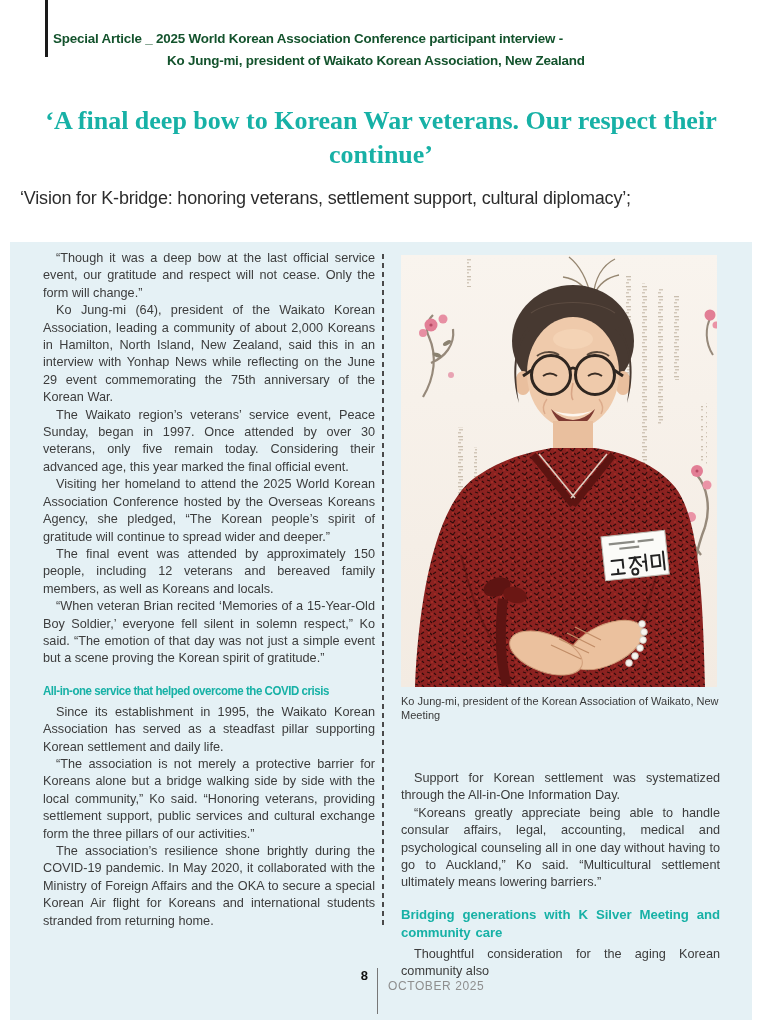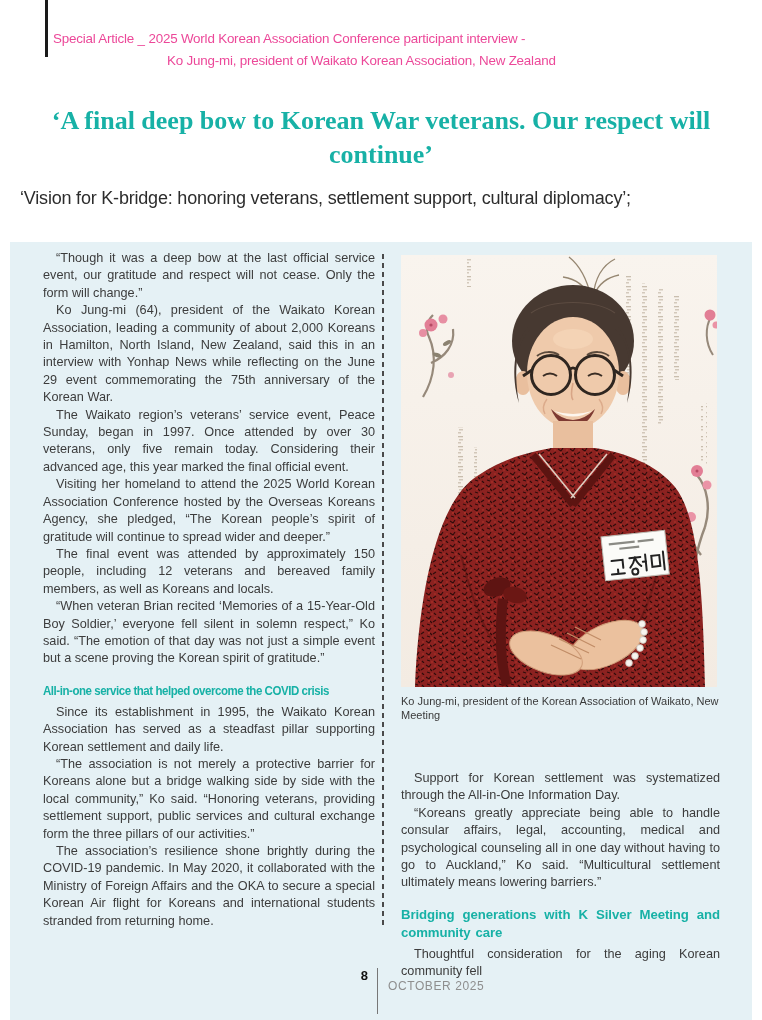--- a/index.html
+++ b/index.html
@@ -1,21 +1,21 @@
 <!DOCTYPE html>
 <html><head>
 <meta charset="utf-8">
 <style>
   html,body{margin:0;padding:0;background:#fff;}
   .page{position:relative;width:762px;height:1020px;background:#fff;overflow:hidden;
         font-family:"Liberation Sans", sans-serif;}
   
   .kicker-rule{position:absolute;left:45px;top:0;width:2.5px;height:57px;background:#1a1a1a;}
-  .kicker{position:absolute;left:53px;top:28px;font-weight:normal;font-size:13.4px;
-          line-height:22px;color:#ec4899;letter-spacing:-0.2px;}
+  .kicker{position:absolute;left:53px;top:28px;font-weight:bold;font-size:13.4px;
+          line-height:22px;color:#14532d;letter-spacing:-0.2px;}
   .kicker .line2{margin-left:114px;}
   
   .title{position:absolute;left:30px;width:702px;top:104px;text-align:center;
          font-family:"Liberation Serif", serif;font-weight:bold;font-size:26px;
          line-height:34px;color:#17b1a6;}
   .subtitle{position:absolute;left:20px;width:722px;top:186px;text-align:left;
             font-size:18px;line-height:25px;color:#2c2c2c;letter-spacing:-0.2px;}
   
   .panel{position:absolute;left:10px;top:242px;width:742px;height:903px;background:#e5f1f5;}
   .divider{position:absolute;left:372px;top:12px;width:2px;height:673px;
@@ -42,21 +42,21 @@
 
 <div class="page">
 
   <div class="kicker-rule"></div>
   <div class="kicker">
     <div class="line1">Special Article _ 2025 World Korean Association Conference participant interview -</div>
     <div class="line2">Ko Jung-mi, president of Waikato Korean Association, New Zealand</div>
   </div>
 
   <div class="title">
-    <div>‘A final deep bow to Korean War veterans. Our respect will</div>
+    <div>‘A final deep bow to Korean War veterans. Our respect their</div>
     <div>continue’</div>
   </div>
 
   <div class="subtitle">
     <div>‘Vision for K-bridge: honoring veterans, settlement support, cultural diplomacy’;</div>
   </div>
 
   <div class="panel">
     <div class="divider"></div>
 
@@ -220,21 +220,21 @@
         </svg>
       </div>
       <div class="caption">Ko Jung-mi, president of the Korean Association of Waikato, New Meeting</div>
       <div class="body-text">
         <div>
             <p>Support for Korean settlement was systematized through the All-in-One Information Day.</p>
             <p>“Koreans greatly appreciate being able to handle consular affairs, legal, accounting, medical and psychological counseling all in one day without having to go to Auckland,” Ko said. “Multicultural settlement ultimately means lowering barriers.”</p>
           </div>
         <div class="sec-h two-line">Bridging generations with K Silver Meeting and community care</div>
         <div>
-            <p>Thoughtful consideration for the aging Korean community fell</p>
+            <p>Thoughtful consideration for the aging Korean community also</p>
           </div>
       </div>
     </div>
   </div>
 
   <div class="footer">
     <div class="page-num">8</div>
     <div class="footer-rule"></div>
     <div class="issue">OCTOBER 2025</div>
   </div>

